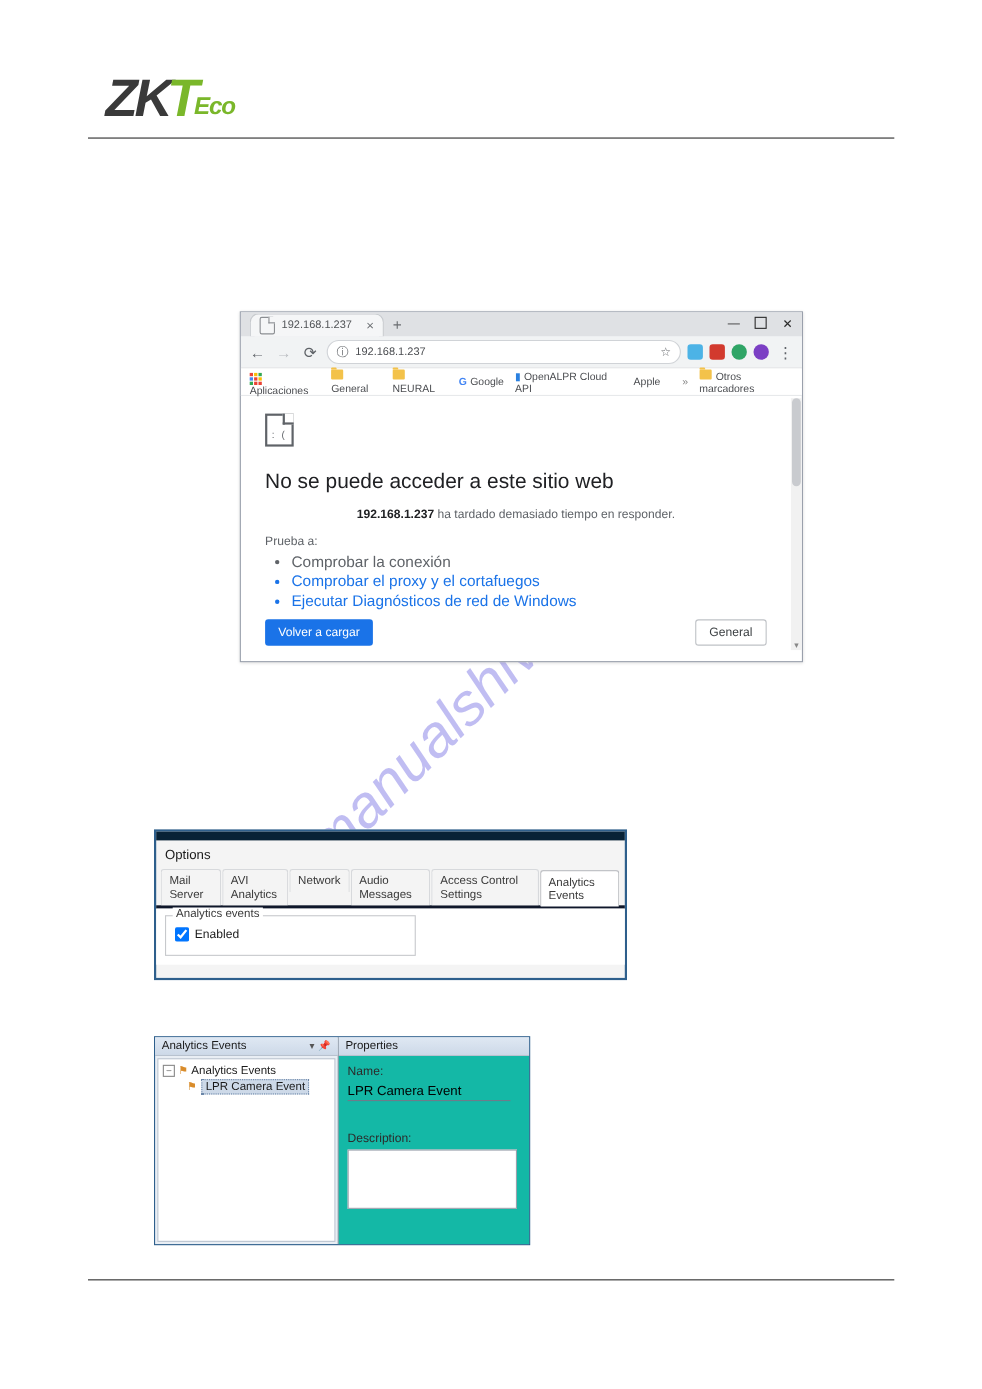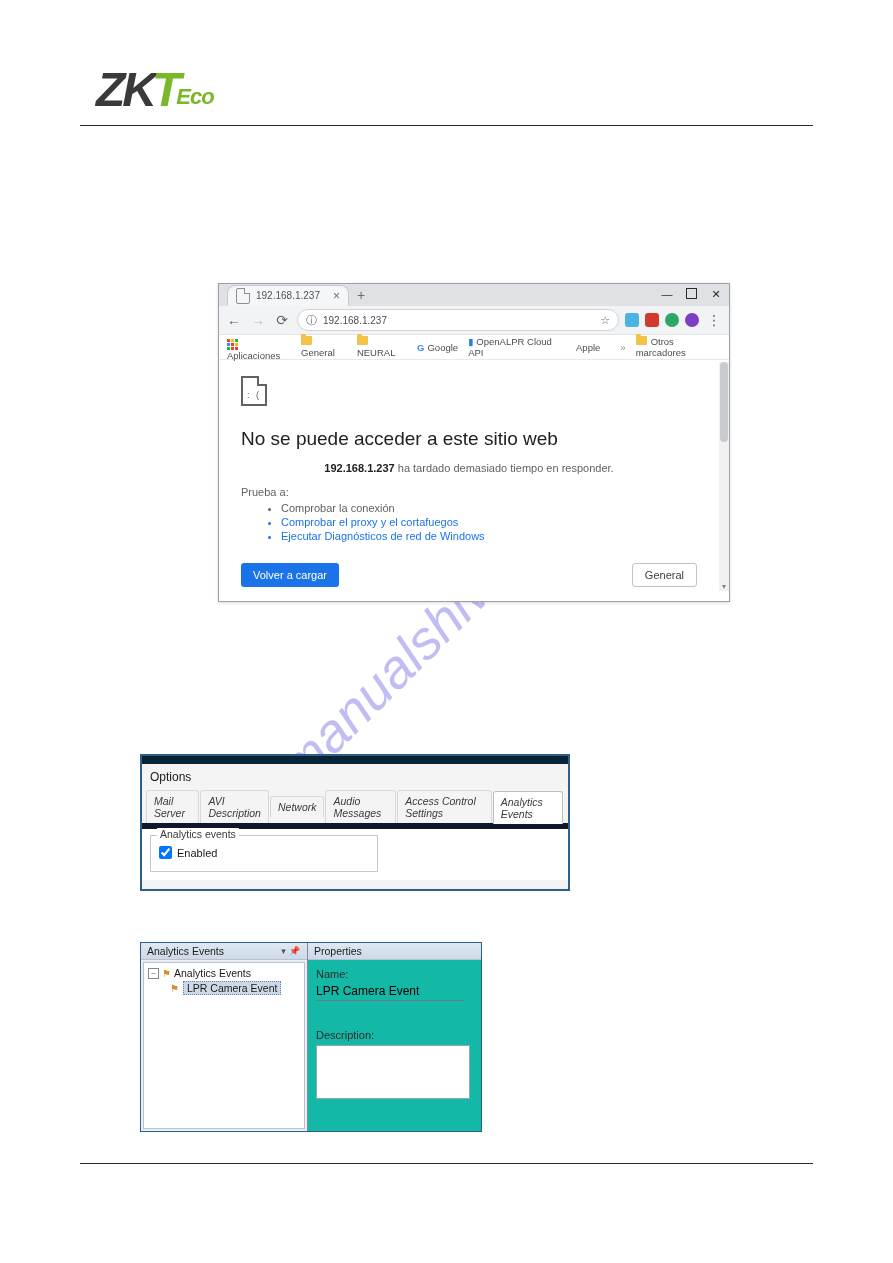--- a/index.html
+++ b/index.html
@@ -43,33 +43,33 @@
   .bm-apps span:nth-child(7){background:#34a853}.bm-apps span:nth-child(9){background:#ea4335}
   .body-area { position:absolute; top:78px; left:0; right:10px; bottom:0; overflow:hidden; padding: 14px 22px; font-size:12px;}
   .sad-doc { width:22px; height:26px; border:2px solid #5f6368; position:relative; margin-bottom:22px;}
   .sad-doc::after{content:"";position:absolute;right:-2px;top:-2px;width:8px;height:8px;background:#fff;border-left:2px solid #5f6368;border-bottom:2px solid #5f6368;}
   .sad-face{position:absolute;bottom:4px;left:4px;font-size:9px;color:#5f6368;letter-spacing:2px;}
   h2.err-title{ font-size:19px; font-weight:500; color:#202124; margin:8px 0 12px;}
   .subline{ font-size:11px; color:#5f6368; margin-bottom:12px;text-align:center;}
   .subline b{color:#202124;font-weight:600;}
   .trylbl{ font-size:11px; color:#5f6368; }
   ul.suggest{ margin:4px 0 0 0; padding-left:24px;}
-  ul.suggest li{ font-size:11px; color:#5f6368; margin:2px 16px;}
+  ul.suggest li{ font-size:14px; color:#5f6368; margin:2px 0;}
   ul.suggest li.link{ color:#1a73e8;}
   .btn-reload{ background:#1a73e8; color:#fff; border:none; border-radius:3px; font-size:11px; padding:6px 12px; position:absolute; left:22px; bottom:14px;}
   .btn-details{ background:#fff; border:1px solid #bfc2c6; color:#3c4043; border-radius:3px; font-size:11px; padding:5px 12px; position:absolute; right:22px; bottom:14px;}
   .scrollbar-v{position:absolute;right:0;top:78px;bottom:10px;width:10px;background:#f1f1f1;}
   .scrollbar-v .thumb{position:absolute;left:1px;right:1px;top:0;height:80px;background:#c9cbcf;border-radius:4px;}
   .scrollbar-v .arrow{position:absolute;left:0;right:0;text-align:center;font-size:8px;color:#888;}
 
   
   .opt { position:absolute; left:140px; top:754px; width:426px; height:133px; border:2px solid #2e5f8c; background:#f4f4f4; }
   .opt-titlebar{ height:8px; background:#082236;}
   .opt-head{ padding:6px 8px; font-size:12px;}
-  .opt-tabs{ display:flex; align-items:center; font-size:10.5px; padding:0 4px; border-bottom:6px solid #0f172a;font-style:italic;}
+  .opt-tabs{ display:flex; align-items:flex-start; font-size:10.5px; padding:0 4px; border-bottom:3px solid #0f172a;}
   .opt-tab{ padding:4px 7px; border:1px solid #d7d9dc; border-bottom:none; background:#f4f4f4; margin-right:1px; color:#3a3a3a; cursor:default; border-top-left-radius:3px; border-top-right-radius:3px;}
   .opt-tab.active{ background:#fff; border-color:#bcbec2; position:relative; top:1px;}
   .opt-body{ background:#fff; padding:6px 8px 8px; }
   .fieldset{ border:1px solid #c7c9cc; padding:6px 8px 8px; font-size:11px; position:relative; width:210px;}
   .fieldset .legend{ position:absolute; top:-8px; left:6px; background:#fff; padding:0 3px; font-size:10.5px; color:#3a3a3a;}
   .chk{ display:flex; align-items:center; gap:5px; margin:4px 0; }
   .chk input{ width:13px; height:13px; margin:0;}
   .port-row label{ display:block; margin:4px 0 2px;}
   .port-row input{ width:64px; border:1px solid #9aa0ac; font-size:11px; padding:1px 3px;}
 
@@ -181,21 +181,21 @@
       <div class="thumb"></div>
       <span class="arrow" style="bottom:0">▾</span>
     </div>
   </div>
 
   <div class="opt">
     <div class="opt-titlebar"></div>
     <div class="opt-head">Options</div>
     <div class="opt-tabs">
       <div class="opt-tab">Mail Server</div>
-      <div class="opt-tab">AVI Description</div>
+      <div class="opt-tab">AVI Analytics</div>
       <div class="opt-tab">Network</div>
       <div class="opt-tab">Audio Messages</div>
       <div class="opt-tab">Access Control Settings</div>
       <div class="opt-tab active">Analytics Events</div>
     </div>
     <div class="opt-body">
       <div class="fieldset">
         <span class="legend">Analytics events</span>
         <div class="chk">
           <input type="checkbox" checked="" style="">

